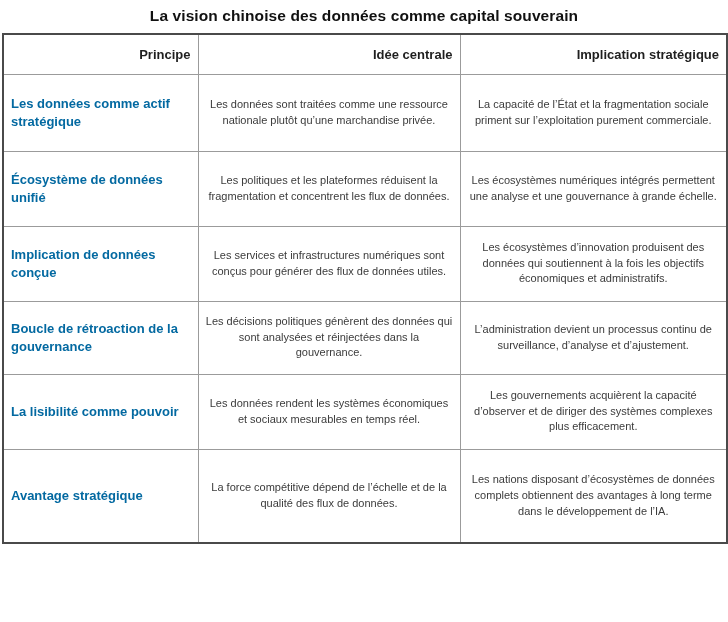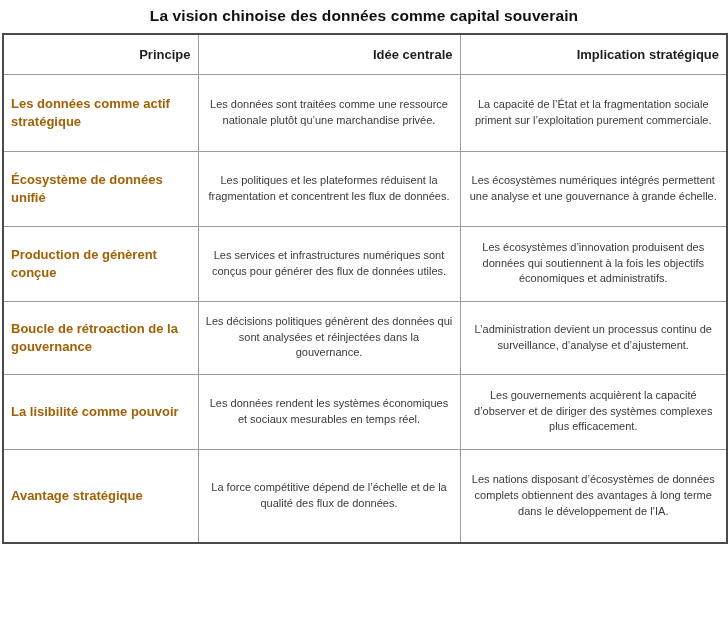--- a/index.html
+++ b/index.html
@@ -42,21 +42,21 @@
   table.vision th {
     height: 40px;
     font-size: 13px;
     font-weight: 700;
     color: #1f1f1f;
     text-align: right;
   }
   td.principe {
     font-size: 13px;
     font-weight: 700;
-    color: #a16207;
+    color: #0369a1;
     line-height: 1.35;
     padding-left: 6px;
   }
   td.body-cell {
     font-size: 11px;
     font-weight: 400;
     color: #3b3b3b;
     line-height: 1.45;
     text-align: center;
   }
@@ -90,21 +90,21 @@
         <td class="principe">Les données comme actif stratégique</td>
         <td class="body-cell">Les données sont traitées comme une ressource nationale plutôt qu’une marchandise privée.</td>
         <td class="body-cell">La capacité de l’État et la fragmentation sociale priment sur l’exploitation purement commerciale.</td>
       </tr>
       <tr class="r-std">
         <td class="principe">Écosystème de données unifié</td>
         <td class="body-cell">Les politiques et les plateformes réduisent la fragmentation et concentrent les flux de données.</td>
         <td class="body-cell">Les écosystèmes numériques intégrés permettent une analyse et une gouvernance à grande échelle.</td>
       </tr>
       <tr class="r-std">
-        <td class="principe">Production de génèrent conçue</td>
+        <td class="principe">Implication de données conçue</td>
         <td class="body-cell">Les services et infrastructures numériques sont conçus pour générer des flux de données utiles.</td>
         <td class="body-cell">Les écosystèmes d’innovation produisent des données qui soutiennent à la fois les objectifs économiques et administratifs.</td>
       </tr>
       <tr class="r-4">
         <td class="principe">Boucle de rétroaction de la gouvernance</td>
         <td class="body-cell">Les décisions politiques génèrent des données qui sont analysées et réinjectées dans la gouvernance.</td>
         <td class="body-cell">L’administration devient un processus continu de surveillance, d’analyse et d’ajustement.</td>
       </tr>
       <tr class="r-std">
         <td class="principe">La lisibilité comme pouvoir</td>

